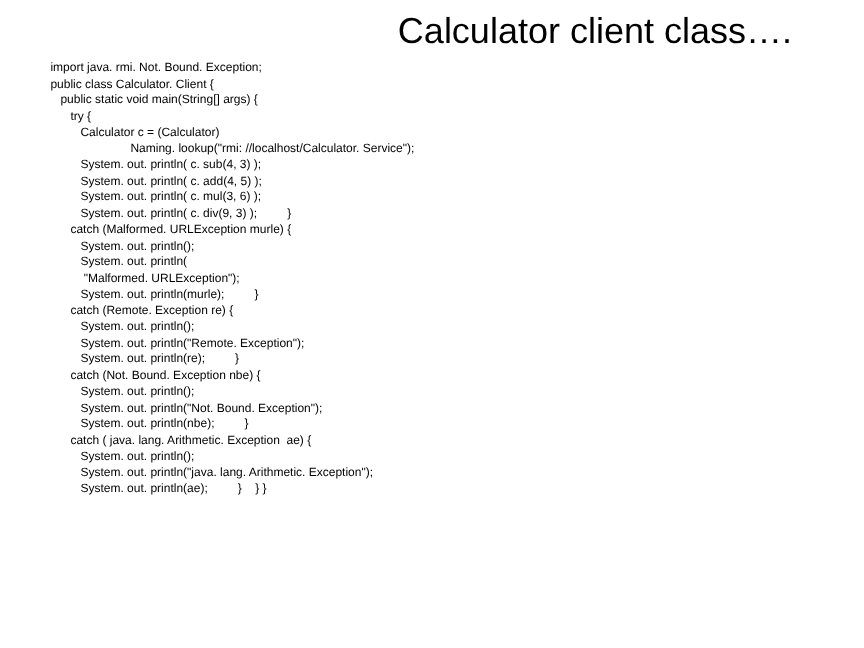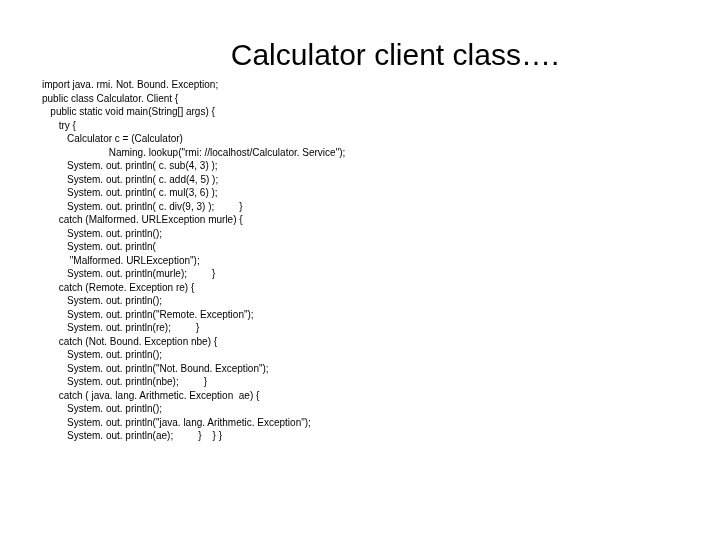--- a/index.html
+++ b/index.html
@@ -13,27 +13,26 @@
   }
   .slide {
     width: 720px;
     height: 540px;
     position: relative;
     box-sizing: border-box;
   }
   .title {
     font-size: 30px;
     color: #000;
-    text-align: center;
+    text-align: right;
     padding-top: 10px;
     padding-bottom: 6px;
     padding-left: 130px;
     padding-right: 60px;
     font-weight: normal;
-    margin-top: 28px;
   }
   .code-block {
     font-size: 10px;
     line-height: 1.35;
     color: #000;
     padding-left: 42px;
     padding-right: 20px;
     white-space: pre;
     font-family: Arial, Helvetica, sans-serif;
   }

